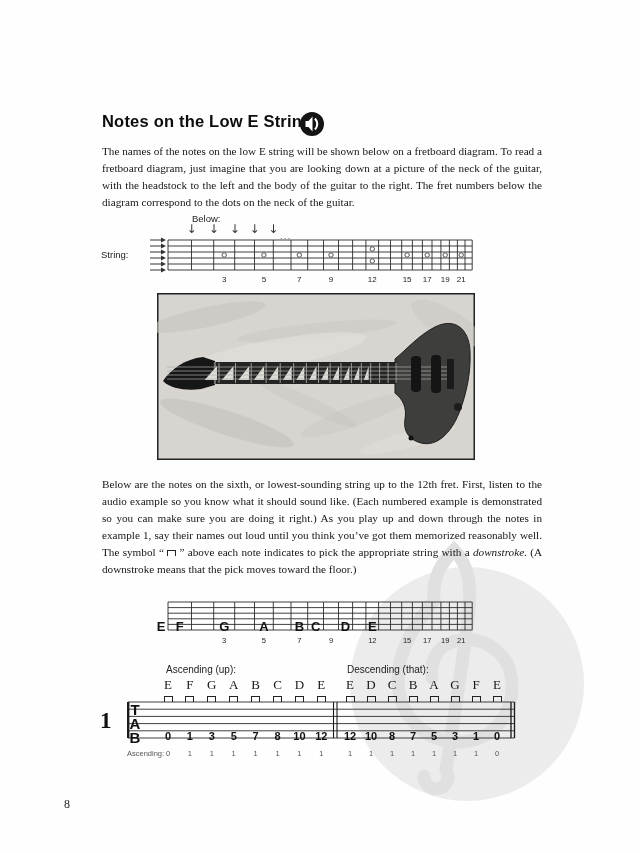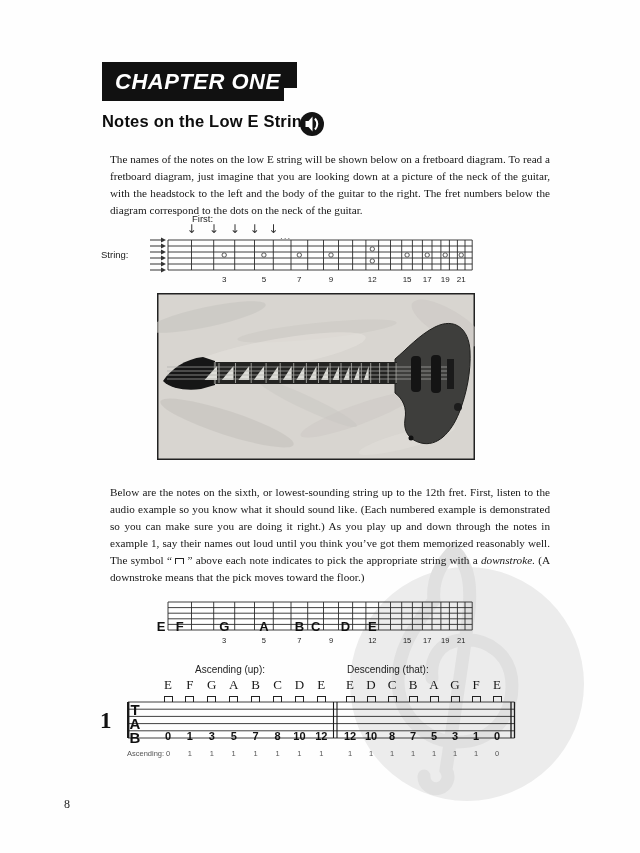--- a/index.html
+++ b/index.html
@@ -11,40 +11,40 @@
   #chapter-bar{left:102px;top:62px;width:182px;height:39px;background:#111;}
   #chapter-bar:after{content:"";position:absolute;left:182px;top:0;width:13px;height:26px;background:#111;}
   #chapter-bar span{display:block;padding-left:13px;line-height:39px;color:#fff;
         font-family:"Liberation Sans",sans-serif;font-weight:bold;font-style:italic;
         font-size:22px;letter-spacing:.5px;}
 
   #section-title{left:102px;top:112px;font-family:"Liberation Sans",sans-serif;
         font-weight:bold;font-size:16.5px;letter-spacing:.2px;color:#0d0d0d;margin:0;}
   #audio-icon{left:299px;top:111px;}
 
-  .para{margin:8px;width:440px;font-size:11.2px;line-height:17px;text-align:justify;color:#151515;}
+  .para{margin:0;width:440px;font-size:11.2px;line-height:17px;text-align:justify;color:#151515;}
   #p1{left:102px;top:143px;}
   #p2{left:102px;top:476px;}
   .dsym{display:inline-block;width:7px;height:5px;border:1px solid #222;border-bottom:none;}
 
   .lbl{font-family:"Liberation Sans",sans-serif;font-size:9.5px;color:#222;}
   #frets-label{left:192px;top:213px;}
   #strings-label{left:101px;top:249px;}
   .farrow{font-family:"DejaVu Sans",sans-serif;font-size:12px;color:#333;transform:translateX(-50%);}
   .fellipsis{font-size:9px;letter-spacing:1.5px;color:#333;}
 
   #board1{left:140px;top:236px;width:340px;height:52px;}
   #board2{left:140px;top:598px;width:340px;height:50px;}
   .nlabel{font-family:"Liberation Sans",sans-serif;font-weight:bold;font-size:13px;
         color:#111;transform:translateX(-50%);}
 
   #photo{left:157px;top:293px;width:318px;height:167px;}
 
   .seclabel{font-family:"Liberation Sans",sans-serif;font-size:10px;color:#222;}
-  #asc-label{left:166px;top:664px;margin-left:29px;}
+  #asc-label{left:166px;top:664px;}
   #desc-label{left:347px;top:664px;}
   .tnote{font-size:13px;color:#151515;transform:translateX(-50%);}
   .dstroke{width:7px;height:5px;border:1.2px solid #222;border-bottom:none;}
   .tfret{font-family:"Liberation Sans",sans-serif;font-weight:bold;font-size:11px;
         color:#111;transform:translateX(-50%);}
   .tfing{font-family:"Liberation Sans",sans-serif;font-size:7.5px;color:#555;transform:translateX(-50%);}
   #fingering-label{left:127px;top:749px;font-family:"Liberation Sans",sans-serif;font-size:7.5px;color:#555;}
   #example-number{left:100px;top:708px;font-size:23px;font-weight:bold;}
   #tabstaff{left:120px;top:692px;width:406px;height:58px;}
 
@@ -54,35 +54,32 @@
 </head>
 <body>
 
 <div id="page">
 
   <svg id="watermark" class="abs" width="640" height="853" xmlns="http://www.w3.org/2000/svg">
     <circle cx="467" cy="684" r="117" fill="#ececec"></circle>
     <path d="M424,776 a12,12 0 1 0 22,-6 C454,718 462,666 468,620 C472,588 470,566 454,550 C440,564 432,580 434,600 C420,620 398,645 398,680 C398,715 425,742 458,742 C492,742 512,716 512,686 C512,655 488,638 462,640 C438,642 430,660 432,678" fill="none" stroke="#e0e0e0" stroke-width="13" stroke-linecap="round"></path>
   </svg>
 
-  <div id="chapter-bar" class="abs">
-    <span>CHAPTER ONE</span>
-  </div>
 
   <h2 id="section-title" class="abs">Notes on the Low E String</h2>
 
   <svg id="audio-icon" class="abs" width="26" height="26" xmlns="http://www.w3.org/2000/svg">
     <circle cx="13" cy="13" r="12" fill="#141414"></circle>
     <polygon points="6.5,10 9.5,10 13.5,5.5 13.5,20.5 9.5,16 6.5,16" fill="#fff"></polygon>
     <path d="M16,7.5 Q20.5,13 16,18.5" fill="none" stroke="#fff" stroke-width="2"></path>
   </svg>
 
   <p id="p1" class="abs para">The names of the notes on the low E string will be shown below on a fretboard diagram.  To read a fretboard diagram, just imagine that you are looking down at a picture of the neck of the guitar, with the headstock to the left and the body of the guitar to the right.  The fret numbers below the diagram correspond to the dots on the neck of the guitar.</p>
 
-  <div id="frets-label" class="abs lbl">First:</div>
+  <div id="frets-label" class="abs lbl">Below:</div>
   <div id="strings-label" class="abs lbl">String:</div>
   <div id="fret-arrows">
       <span class="abs farrow" style="left: 191.5px; top: 222px;">↓</span>
       <span class="abs farrow" style="left: 213.707px; top: 222px;">↓</span>
       <span class="abs farrow" style="left: 234.694px; top: 222px;">↓</span>
       <span class="abs farrow" style="left: 254.525px; top: 222px;">↓</span>
       <span class="abs farrow" style="left: 273.267px; top: 222px;">↓</span>
       <span class="abs fellipsis" style="left: 280.267px; top: 231px;">...</span>
     </div>
   <div id="board1" class="abs"><svg width="340" height="52" xmlns="http://www.w3.org/2000/svg">

